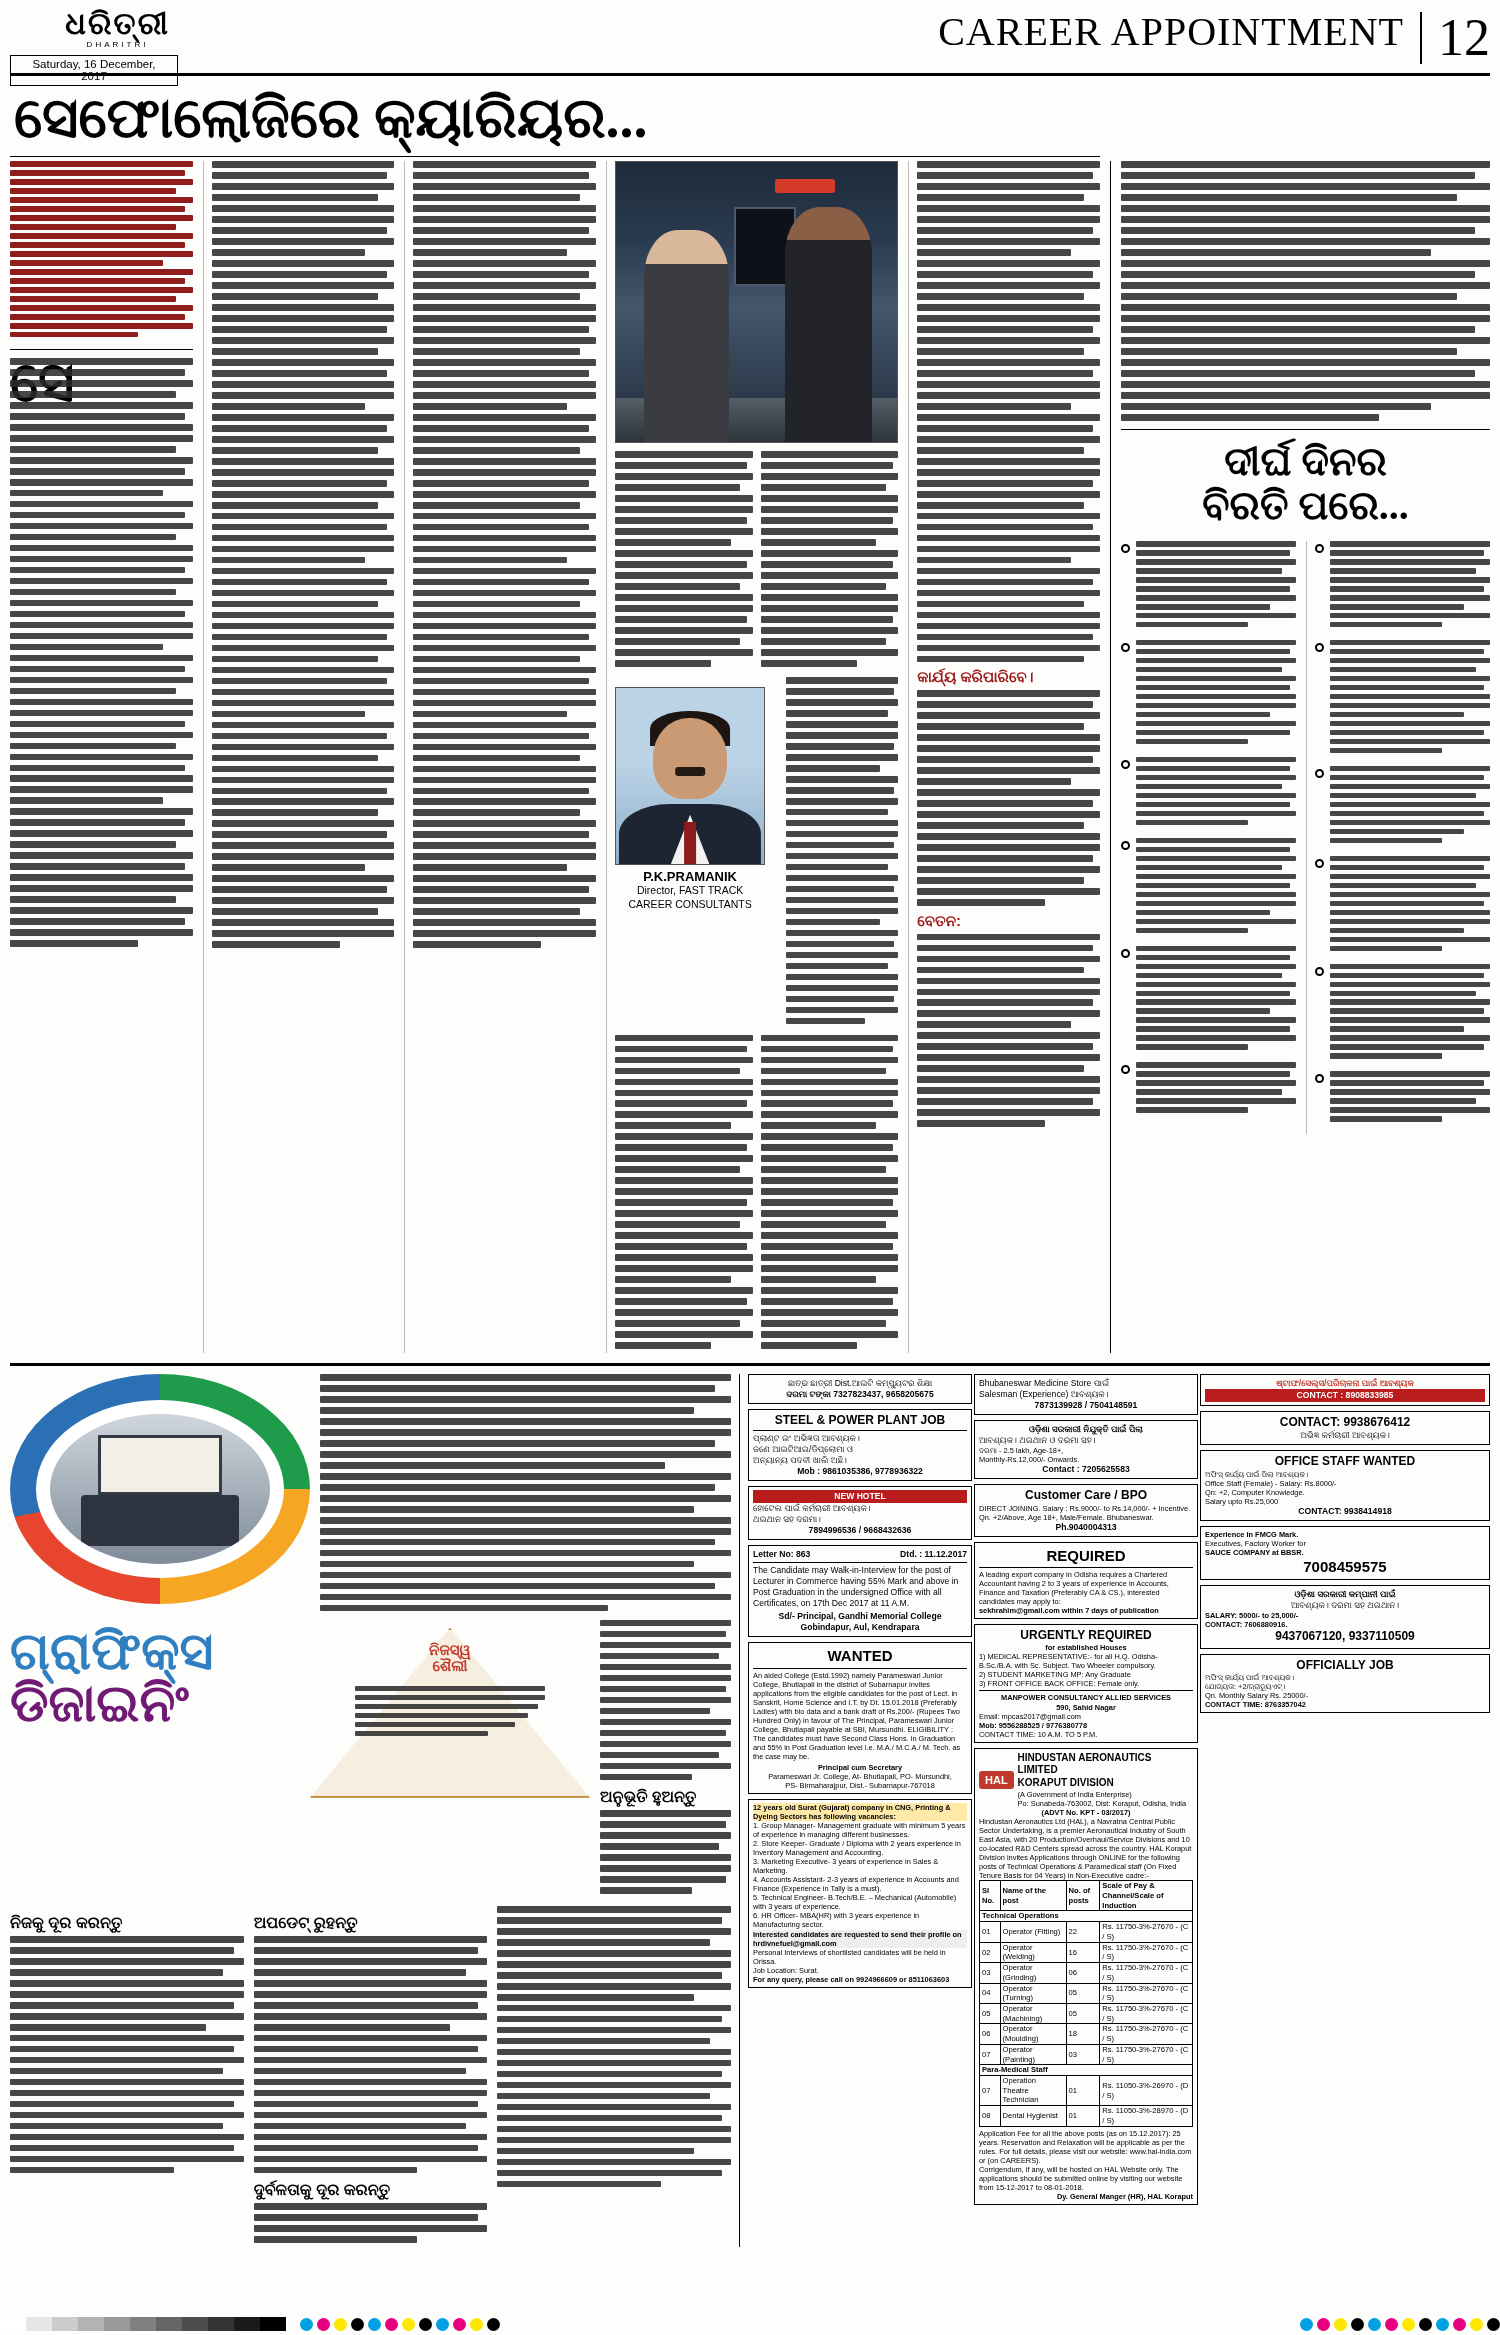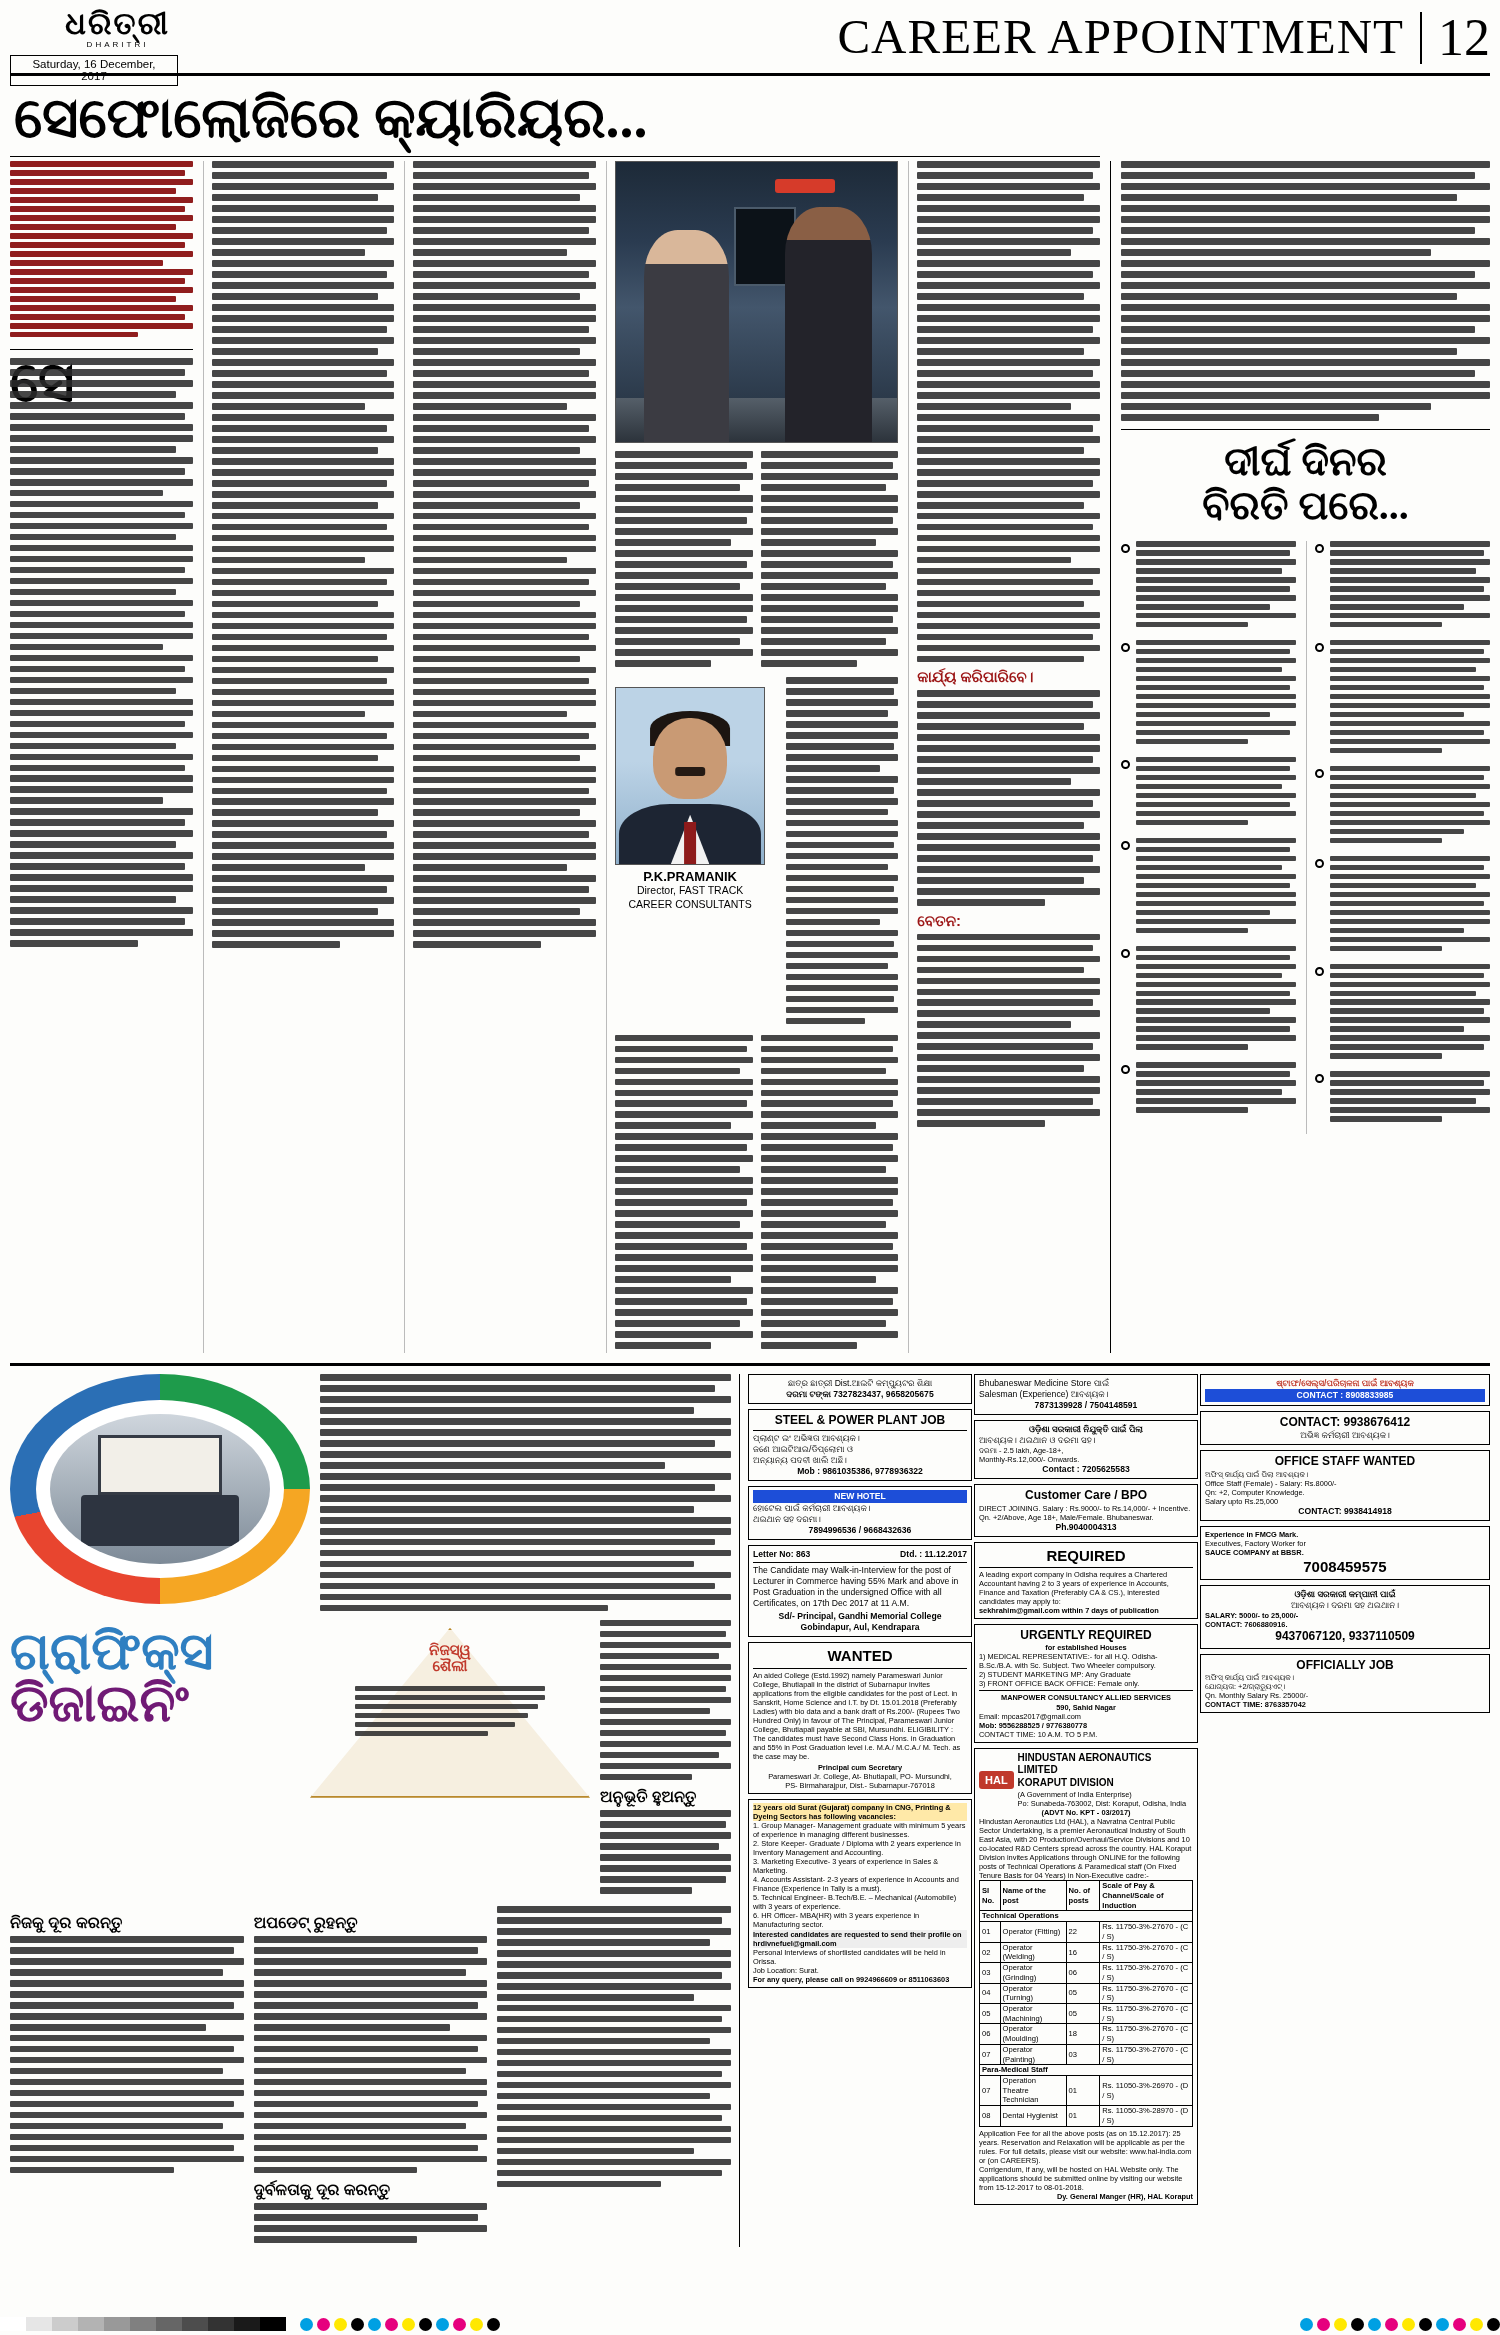--- a/index.html
+++ b/index.html
@@ -54,21 +54,21 @@
   }
   .head-right {
     flex: 1;
     display: flex;
     justify-content: flex-end;
     align-items: flex-start;
     padding-top: 6px;
   }
   .section-title {
     font-family: "Liberation Serif", serif;
-    font-size: 49px;
+    font-size: 40px;
     letter-spacing: 1px;
     line-height: 1;
     padding-right: 16px;
   }
   .page-no {
     font-size: 52px;
     font-family: Liberation Serif, serif;
     border-left: 2px solid #000;
     padding-left: 16px;
     line-height: 1;
@@ -282,21 +282,21 @@
   .ad {
     border: 1px solid #000; padding: 3px 4px;
     font-family: "Liberation Sans", sans-serif;
     font-size: 8.6px; line-height: 1.28;
   }
   .ad .t-c { text-align: center; }
   .ad .b { font-weight: bold; }
   .ad .big { font-size: 12px; font-weight: bold; text-align: center; }
   .ad .huge { font-size: 15px; font-weight: bold; text-align: center; }
   .ad .red { color: #c0392b; }
-  .ad .inv { background: #1d4ed8; color: #fff; text-align: center; font-weight: bold; padding: 1px 2px; }
+  .ad .inv { background: #b91c1c; color: #fff; text-align: center; font-weight: bold; padding: 1px 2px; }
   .ad .hl { background: #ffe9a8; }
   .ad .rule { border-top: 1px solid #000; margin: 2px 0; }
   .ad table { width: 100%; border-collapse: collapse; font-size: 7.6px; }
   .ad table th, .ad table td { border: 1px solid #000; padding: 0 2px; text-align: left; }
   .ad .sm7 { font-size: 7.4px; line-height: 1.22; }
 
   .hal-logo {
     display: inline-block; background: #c0392b; color: #fff;
     font-weight: bold; font-size: 11px; padding: 2px 6px; border-radius: 3px;
   }

